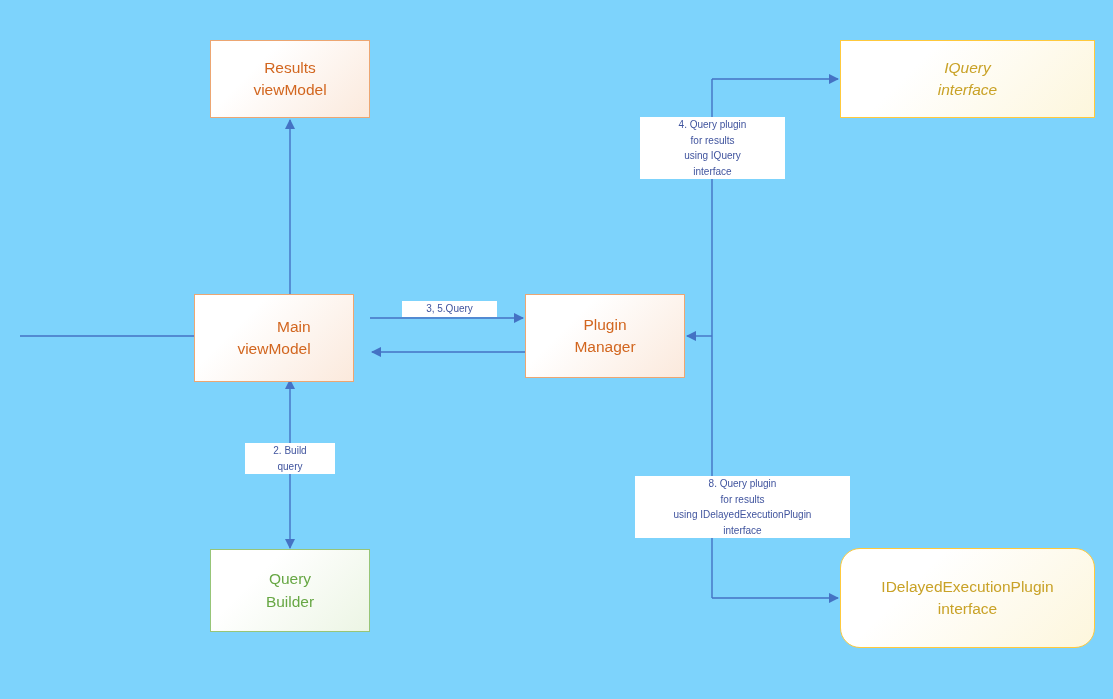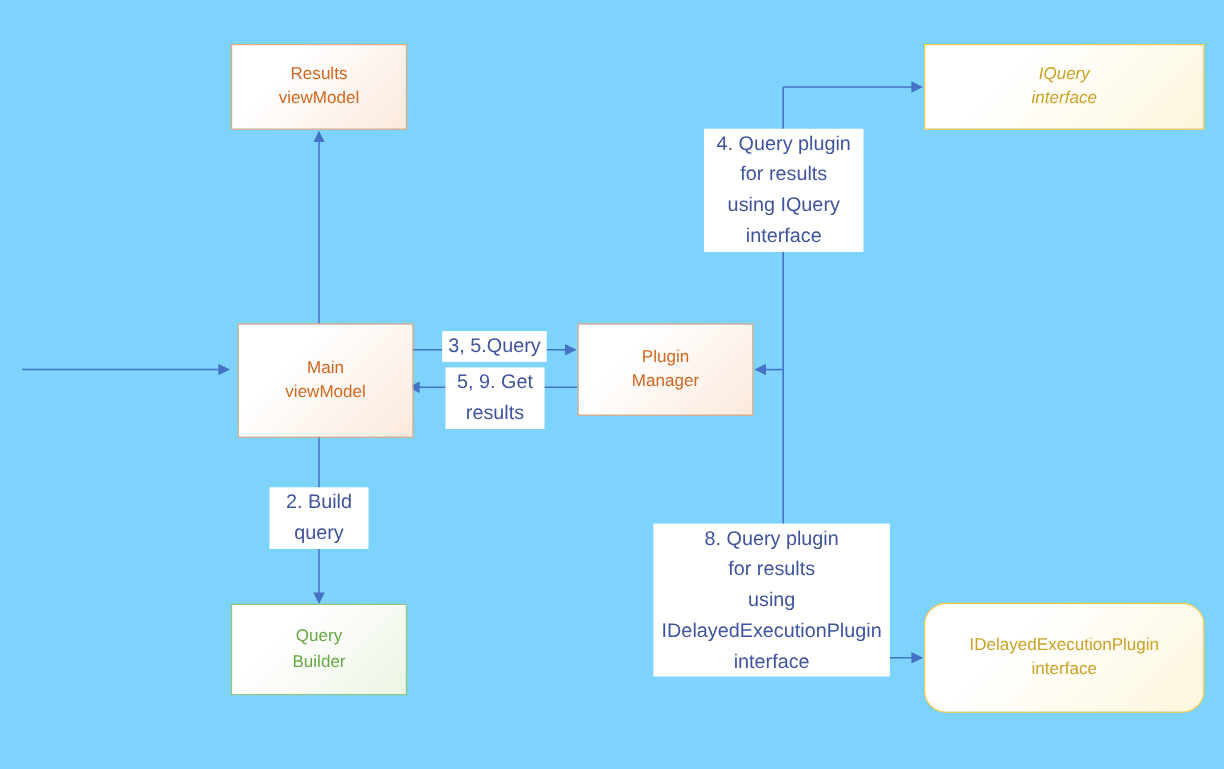--- a/index.html
+++ b/index.html
@@ -16,21 +16,21 @@
     font-size:15.5px; line-height:1.45;
   }
   .box.orange { border:1px solid #ECA672; color:#D2661F;
     background:linear-gradient(135deg,#ffffff 30%,#fbe9dc 100%); }
   .box.gold { border:1px solid #FFC93C; color:#C9A227;
     background:linear-gradient(135deg,#ffffff 30%,#fdf6dc 100%); }
   .box.green { border:1px solid #97C578; color:#67A744;
     background:linear-gradient(135deg,#ffffff 30%,#ecf5e4 100%); }
   .lbl {
     position:absolute; color:#40549E; background:#ffffff;
-    font-size:18px; line-height:1.55; text-align:center; white-space:pre-line;
+    font-size:10px; line-height:1.55; text-align:center; white-space:pre-line;
   }
 </style>
 </head>
 <body>
 
 <div class="canvas">
 
   <svg class="wires" width="1113" height="699" viewBox="0 0 1113 699">
     <defs>
       <marker id="arrow" viewBox="0 0 10 10" refX="9" refY="5" markerWidth="7.5" markerHeight="7.5" orient="auto-start-reverse">
@@ -56,45 +56,43 @@
 
     <path class="wire" d="M712 598 L838 598" marker-end="url(#arrow)"></path>
   </svg>
 
   <div class="box orange" style="left:210px; top:40px; width:160px; height:78px;">Results
 viewModel</div>
 
   <div class="box gold" style="left:840px; top:40px; width:255px; height:78px;font-style:italic;">IQuery
 interface</div>
 
-  <div class="box orange" style="left:216px; top:294px; width:160px; height:104px;">Main
+  <div class="box orange" style="left:194px; top:294px; width:160px; height:88px;text-align:right;">Main
 viewModel</div>
 
   <div class="box orange" style="left:525px; top:294px; width:160px; height:84px;">Plugin
 Manager</div>
 
   <div class="box green" style="left:210px; top:549px; width:160px; height:83px;">Query
 Builder</div>
 
   <div class="box gold" style="left:840px; top:548px; width:255px; height:100px;border-radius:20px;">IDelayedExecutionPlugin
 interface</div>
 
 
 
   <div class="lbl" style="left:402px; top:301px; width:95px;">3, 5.Query</div>
 
-  <div class="lbl" style="left:405px; top:334px; width:90px;">5, 9. Get
-results</div>
 
   <div class="lbl" style="left:245px; top:443px; width:90px;">2. Build
 query</div>
 
   <div class="lbl" style="left:640px; top:117px; width:145px;">4. Query plugin
 for results
 using IQuery
 interface</div>
 
-  <div class="lbl" style="left:594px; top:476px; width:215px;">8. Query plugin
+  <div class="lbl" style="left:635px; top:476px; width:215px;">8. Query plugin
 for results
 using IDelayedExecutionPlugin
 interface</div>
 
 </div>
 
 </body></html>

